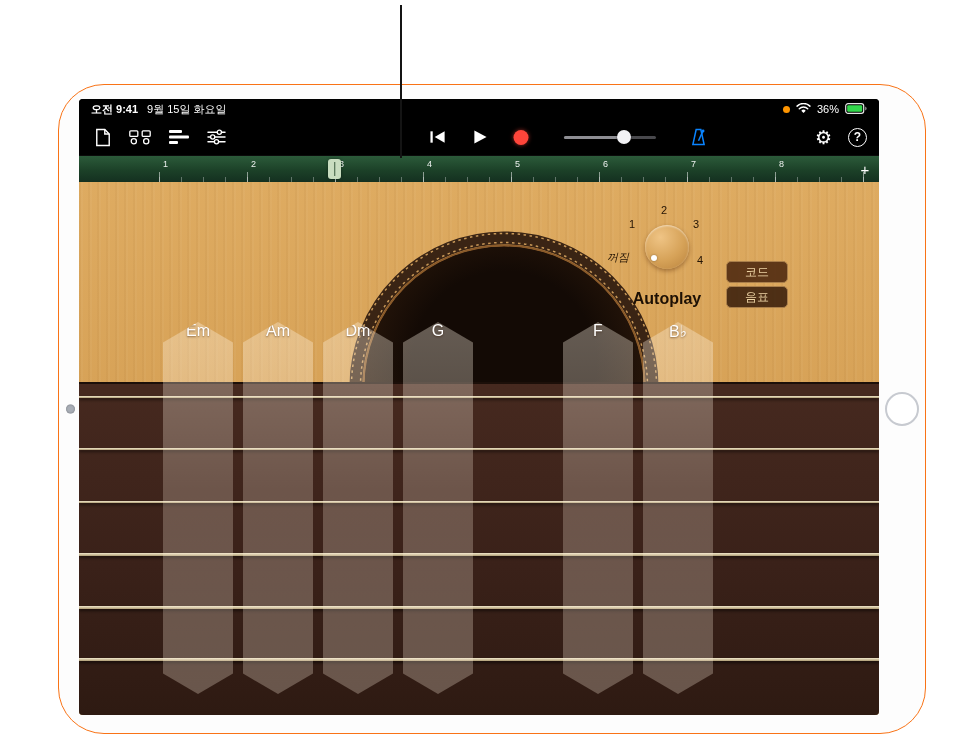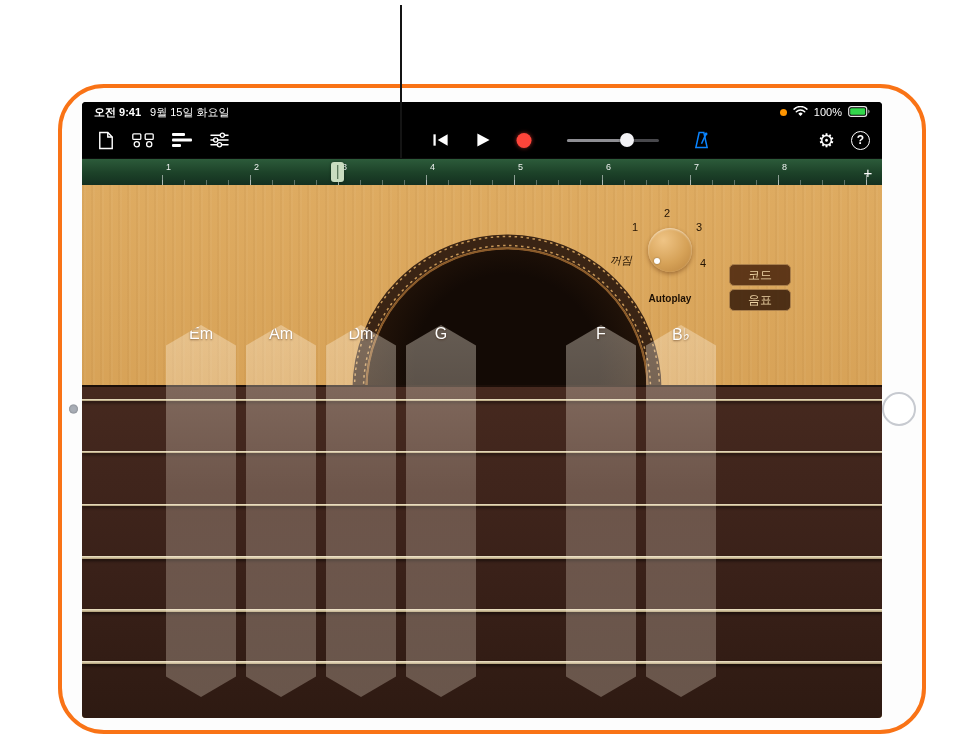--- a/index.html
+++ b/index.html
@@ -2,21 +2,21 @@
 <html><head>
 <meta charset="utf-8">
 <style>
   html,body{margin:0;padding:0;background:#fff;}
   .canvas{position:relative;width:958px;height:737px;background:#fff;font-family:"Liberation Sans",sans-serif;overflow:hidden;}
 
   
   .callout-line{position:absolute;left:400px;top:5px;width:2px;height:153px;background:#141414;z-index:50;}
 
   
-  .ipad{position:absolute;left:58px;top:84px;width:868px;height:650px;background:#fdfdfd;border:4px solid #f97316;border-radius:46px;box-sizing:border-box;}
+  .ipad{position:absolute;left:58px;top:84px;width:868px;height:650px;background:#fdfdfd;border:1px solid #f97316;border-radius:46px;box-sizing:border-box;}
   .camera{position:absolute;left:7px;top:50%;transform:translateY(-50%);width:9px;height:9px;border-radius:50%;background:#a9aeb6;box-shadow:inset 0 0 2px #6d7077;}
   .home-button{position:absolute;right:6px;top:50%;transform:translateY(-50%);width:34px;height:34px;border:2px solid #c7cad0;border-radius:50%;background:#fff;box-sizing:border-box;}
 
   
   .screen{position:absolute;left:20px;top:14px;width:800px;height:616px;background:#000;border-radius:4px;overflow:hidden;display:flex;flex-direction:column;}
 
   
   .status-bar{height:20px;display:flex;justify-content:space-between;align-items:center;padding:0 12px;color:#fff;font-size:11px;background:#000;flex:0 0 auto;}
   .status-left{display:flex;gap:9px;align-items:center;}
   .status-time{font-weight:700;}
@@ -81,21 +81,21 @@
   .knob{position:absolute;left:46px;top:23px;width:44px;height:44px;border-radius:50%;cursor:pointer;
     background:radial-gradient(circle at 35% 28%,#EFC485 0%,#D6A258 55%,#B9823C 100%);
     box-shadow:0 2px 4px rgba(90,45,10,.45), inset 0 1px 2px rgba(255,255,255,.55);}
   .knob-dot{position:absolute;left:6px;bottom:8px;width:6px;height:6px;border-radius:50%;background:#fff;box-shadow:0 0 2px rgba(0,0,0,.4);}
   .ap-opt{position:absolute;font-size:11px;color:#241404;}
   .ap-o0{left:8px;top:48px;font-style:italic;}   
   .ap-o1{left:30px;top:16px;}  
   .ap-o2{left:62px;top:2px;}   
   .ap-o3{left:94px;top:16px;}  
   .ap-o4{left:98px;top:52px;}  
-  .ap-label{position:absolute;left:23px;top:88px;width:90px;text-align:center;font-size:10px;font-weight:600;color:#1d1004;}
+  .ap-label{position:absolute;left:23px;top:88px;width:90px;text-align:center;font-size:16px;font-weight:600;color:#1d1004;}
 
   
   .mode-buttons{position:absolute;left:647px;top:46px;width:62px;display:flex;flex-direction:column;gap:3px;z-index:4;margin-top:33px;}
   .mode-btn{height:22px;border-radius:5px;border:1px solid #AA7F4B;box-sizing:border-box;color:#EDD3A4;font-size:12px;
     display:flex;align-items:center;justify-content:center;cursor:pointer;}
   .mode-chord{background:rgba(84,46,18,.92);}
   .mode-notes{background:rgba(58,31,11,.88);}
 </style>
 </head>
 <body>
@@ -117,21 +117,21 @@
         </div>
         <div class="status-right">
           <span class="orange-dot"></span>
           <span>
             <svg width="15" height="11" viewBox="0 0 16 12">
               <path d="M8 11 L5.6 8.4 a3.4 3.4 0 0 1 4.8 0 Z" fill="#fff"></path>
               <path d="M3.4 6.2 a6.6 6.6 0 0 1 9.2 0" stroke="#fff" stroke-width="1.6" fill="none" stroke-linecap="round"></path>
               <path d="M1 3.4 a10 10 0 0 1 14 0" stroke="#fff" stroke-width="1.6" fill="none" stroke-linecap="round"></path>
             </svg>
           </span>
-          <span class="battery-pct">100%</span>
+          <span class="battery-pct">36%</span>
           <span>
             <svg width="22" height="11" viewBox="0 0 22 11">
               <rect x="0.7" y="0.7" width="18" height="9.6" rx="2.4" fill="none" stroke="rgba(255,255,255,.9)" stroke-width="1.2"></rect>
               <rect x="2.2" y="2.2" width="15" height="6.6" rx="1.2" fill="#32D74B"></rect>
               <path d="M20.2 3.6 a2 2 0 0 1 0 3.8 Z" fill="rgba(255,255,255,.6)"></path>
             </svg>
           </span>
         </div>
       </div>
 

